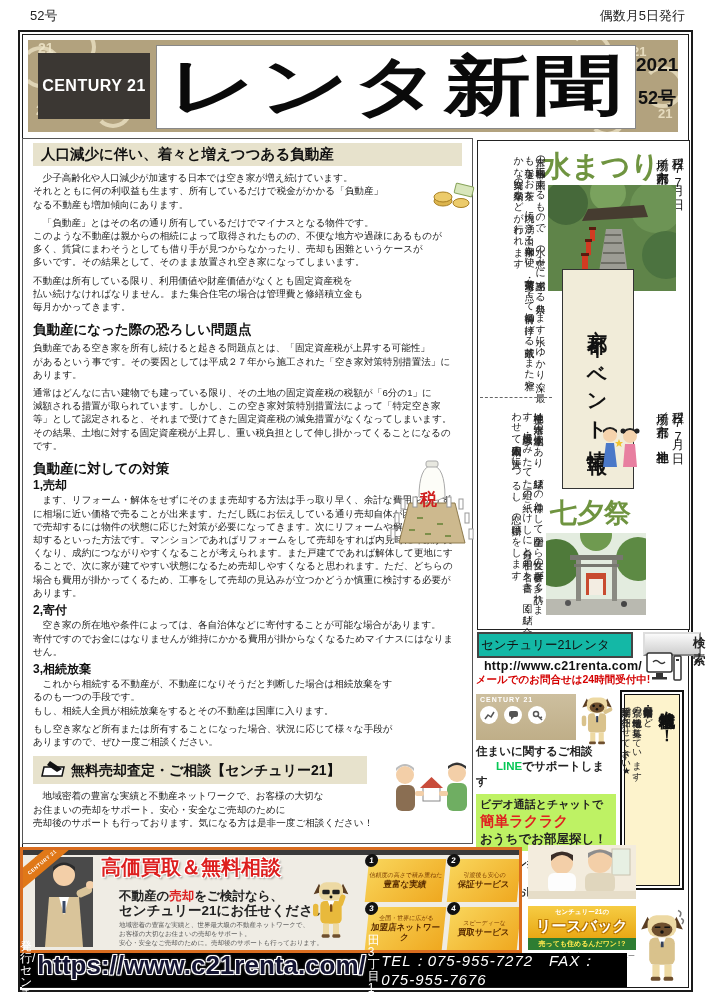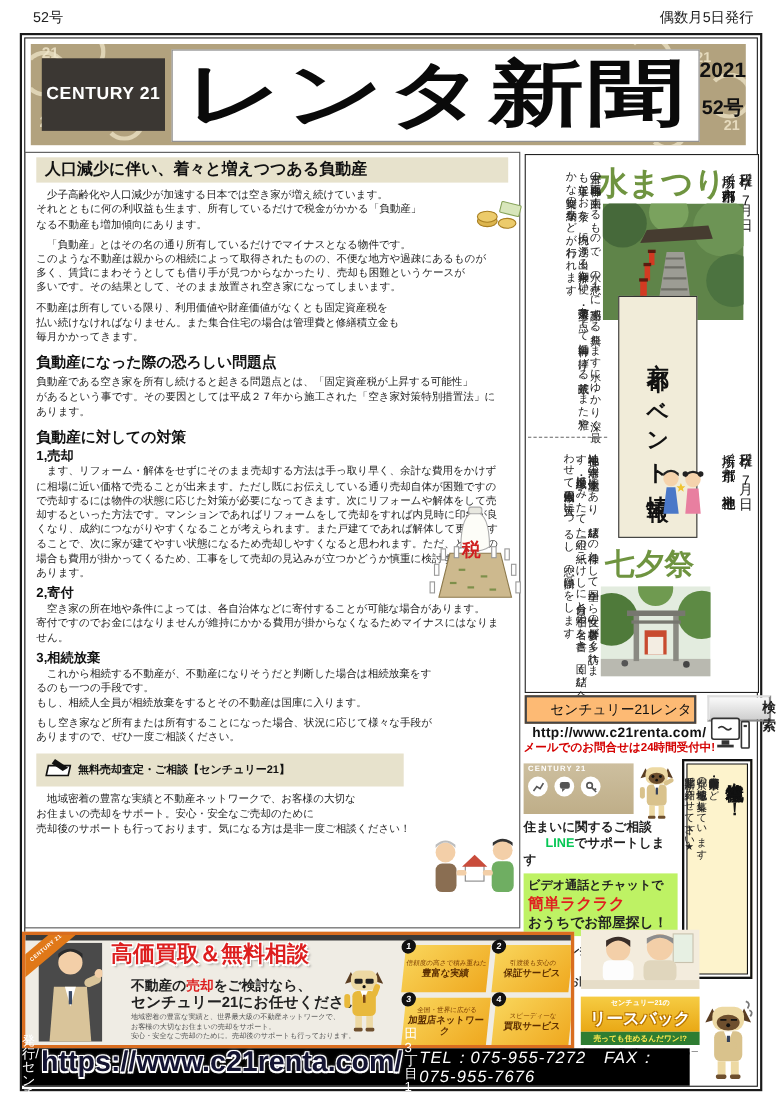--- a/index.html
+++ b/index.html
@@ -26,39 +26,39 @@
   .issue-box .y{font-size:19px;}
   .issue-box .n{font-size:18px;margin-top:10px;}
   
   .article-box{position:absolute;left:22px;top:138px;width:451px;height:706px;border:1px solid #555;
                padding:4px 10px;box-sizing:border-box;font-size:9.6px;line-height:13.2px;color:#222;}
   .h1bar{background:#e7e2cc;font-size:14.5px;font-weight:bold;color:#111;padding:5px 8px;margin:0 0 4px 0;}
   .article-box p{margin:5px 0;}
   .h2{font-size:13.5px;font-weight:bold;margin:10px 0 2px 0;color:#111;}
   .item-title{font-size:12px;font-weight:bold;margin:4px 0 0 0;color:#111;}
   .consult-bar{display:flex;align-items:center;gap:6px;background:#e7e2cc;width:318px;padding:4px 8px;
-               font-size:10px;font-weight:bold;color:#111;margin:8px 0 4px 0;}
+               font-size:14px;font-weight:bold;color:#111;margin:8px 0 4px 0;}
   .money-icon{position:absolute;left:408px;top:42px;}
   .tax-icon{position:absolute;left:366px;top:312px;}
   .handoff-il{position:absolute;left:368px;top:620px;}
   
   .event-box{position:absolute;left:477px;top:140px;width:211px;height:488px;border:1.5px solid #222;background:#fff;}
   .v{writing-mode:vertical-rl;text-orientation:upright;}
   .date-col{position:absolute;right:4px;font-size:12.5px;font-weight:500;color:#111;line-height:1.25;}
   .evt-title{position:absolute;font-weight:900;color:#6f9440;white-space:nowrap;}
   .evt-body{position:absolute;font-size:10px;line-height:11px;color:#222;}
   .dash-sep{position:absolute;left:2px;top:256px;width:72px;border-top:1.5px dashed #666;}
   .kyoto-banner{position:absolute;left:84px;top:128px;width:70px;height:218px;background:#f1ecd9;border:1.5px solid #333;
                 display:flex;align-items:center;justify-content:center;}
   .kyoto-banner span{font-size:20px;font-weight:bold;letter-spacing:5px;color:#111;}
   .dolls{position:absolute;left:120px;top:282px;}
   
   .search-row{position:absolute;left:477px;top:632px;width:211px;display:flex;gap:10px;}
-  .search-input{width:148px;height:20px;border:2px solid #444;font-size:12.5px;text-align:right;
-                font-family:inherit;color:#111;background:#fdba74;}
+  .search-input{width:148px;height:20px;border:2px solid #444;font-size:12.5px;text-align:left;
+                font-family:inherit;color:#111;background:#14b8a6;}
   .search-btn{width:44px;height:24px;background:linear-gradient(#fafafa,#cfcfcf);border:2px outset #ddd;
               font-size:12.5px;font-weight:bold;color:#222;font-family:inherit;padding-left:48px;}
   .url-line{position:absolute;left:477px;top:659px;width:172px;text-align:center;font-size:12.5px;font-weight:bold;color:#111;letter-spacing:.3px;}
   .mail-note{position:absolute;left:474px;top:673px;width:178px;text-align:center;font-size:10.5px;font-weight:bold;color:#d40000;}
   .pc-icon{position:absolute;left:646px;top:650px;}
   
   .line-ad{position:absolute;left:476px;top:694px;width:140px;}
   .line-head{position:relative;width:100px;height:46px;background:linear-gradient(#cdbf9f,#bfae88);padding:2px 4px;box-sizing:border-box;}
   .line-head .lg{font-size:7px;font-weight:bold;color:#fff;letter-spacing:1px;}
   .circ-row{display:flex;gap:6px;margin-top:3px;}
@@ -95,21 +95,21 @@
   .buy-dog{position:absolute;left:288px;top:28px;}
   .badges{position:absolute;left:344px;top:9px;width:152px;height:90px;display:grid;
           grid-template-columns:1fr 1fr;grid-template-rows:1fr 1fr;gap:5px;}
   .badge{position:relative;background:linear-gradient(135deg,#f9d65c,#efa81f);transform:skewX(-6deg);
          display:flex;flex-direction:column;align-items:center;justify-content:center;padding:2px;}
   .badge .num{position:absolute;left:-4px;top:-5px;width:13px;height:13px;border-radius:50%;background:#111;color:#fff;
               font-size:8px;font-weight:bold;display:flex;align-items:center;justify-content:center;}
   .badge .tp{font-size:6px;color:#7a3c00;white-space:nowrap;}
   .badge .mn{font-size:8.5px;font-weight:900;color:#5b2d00;text-align:center;line-height:9.5px;}
   
-  .leaseback{position:absolute;left:528px;top:845px;width:108px;}
+  .leaseback{position:absolute;left:528px;top:845px;width:108px;font-family:Liberation Mono, monospace;}
   .lb-yellow{margin-top:2px;background:linear-gradient(#f6cc43,#e9a815);padding:2px 3px;text-align:center;}
   .lb-brand{font-size:6.5px;color:#fff;font-weight:bold;}
   .lb-title{font-size:15px;font-weight:900;color:#fff;text-shadow:1px 1px 0 #b97700,-1px 1px 0 #b97700,1px -1px 0 #b97700,-1px -1px 0 #b97700;}
   .lb-sub{background:#2e7d32;color:#ffe94e;font-size:7px;font-weight:bold;text-align:center;padding:1px 0;}
   .lb-cap{font-size:6.5px;color:#333;margin-top:2px;text-align:center;}
   .sleep-dog{position:absolute;left:638px;top:905px;}
   
   .footer-bar{position:absolute;left:20px;top:953px;width:607px;height:34px;background:#000;color:#fff;
               display:flex;flex-direction:row;align-items:center;justify-content:center;overflow:visible;}
   .f-line1{display:flex;align-items:center;line-height:12px;}
@@ -165,20 +165,25 @@
 このような不動産は親からの相続によって取得されたものの、不便な地方や過疎にあるものが
 多く、賃貸にまわそうとしても借り手が見つからなかったり、売却も困難というケースが
 多いです。その結果として、そのまま放置され空き家になってしまいます。</p>
     <p class="pre">不動産は所有している限り、利用価値や財産価値がなくとも固定資産税を
 払い続けなければなりません。また集合住宅の場合は管理費と修繕積立金も
 毎月かかってきます。</p>
     <div class="h2">負動産になった際の恐ろしい問題点</div>
     <p class="pre">負動産である空き家を所有し続けると起きる問題点とは、「固定資産税が上昇する可能性」
 があるという事です。その要因としては平成２７年から施工された「空き家対策特別措置法」に
 あります。</p>
+    <p class="pre">通常はどんなに古い建物でも建っている限り、その土地の固定資産税の税額が「6分の1」に
+減額される措置が取られています。しかし、この空き家対策特別措置法によって「特定空き家
+等」として認定されると、それまで受けてきた固定資産税の減免措置がなくなってしまいます。
+その結果、土地に対する固定資産税が上昇し、重い税負担として伸し掛かってくることになるの
+です。</p>
     <div class="h2">負動産に対しての対策</div>
     <div class="item-title">1,売却</div>
     <p class="pre" style="margin-top:1px;">　ます、リフォーム・解体をせずにそのまま売却する方法は手っ取り早く、余計な費用をかけず
 に相場に近い価格で売ることが出来ます。ただし既にお伝えしている通り売却自体が困難ですの
 で売却するには物件の状態に応じた対策が必要になってきます。次にリフォームや解体をして売
 却するといった方法です。マンションであればリフォームをして売却をすれば内見時に印象が良
 くなり、成約につながりやすくなることが考えられます。また戸建てであれば解体して更地にす
 ることで、次に家が建てやすい状態になるため売却しやすくなると思われます。ただ、どちらの
 場合も費用が掛かってくるため、工事をして売却の見込みが立つかどうか慎重に検討する必要が
 あります。</p>

